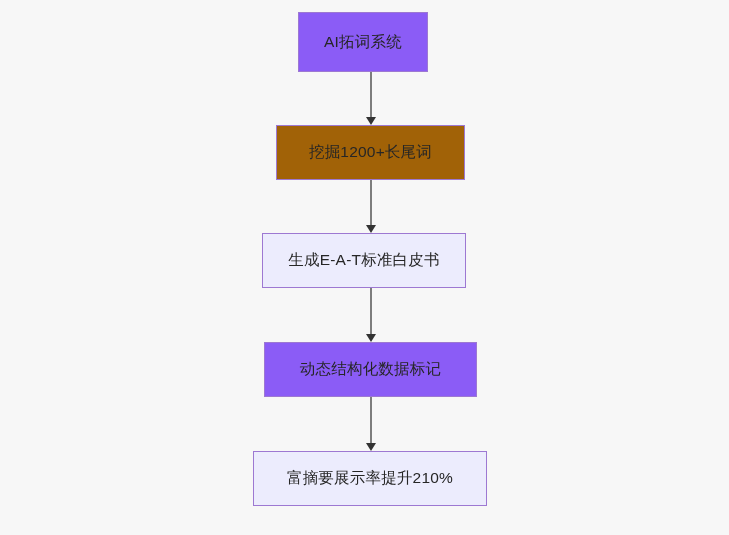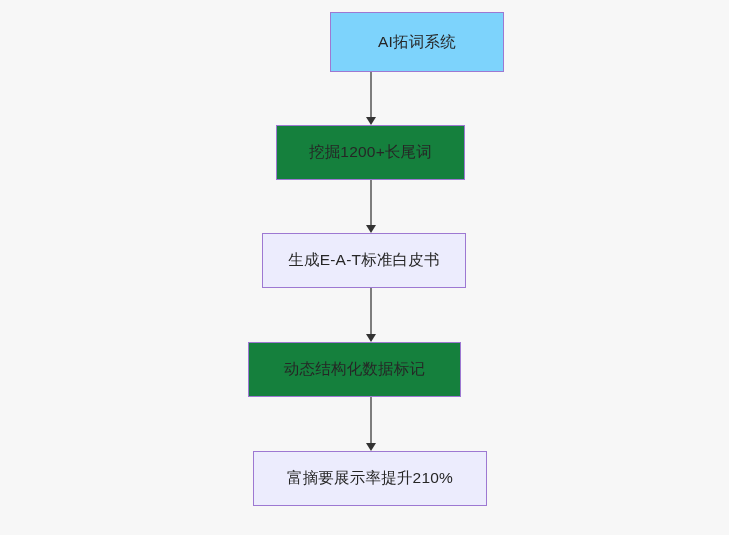--- a/index.html
+++ b/index.html
@@ -73,28 +73,28 @@
       <div class="edge-arrow" style="top: 45px; border-top-color: rgb(51, 51, 51);"></div>
     </div>
     <div class="edge" style="left: 371px; top: 288px; height: 54px;">
       <div class="edge-line" style="height: 47px; background: rgb(125, 125, 125);"></div>
       <div class="edge-arrow" style="top: 46px; border-top-color: rgb(51, 51, 51);"></div>
     </div>
     <div class="edge" style="left: 371px; top: 397px; height: 54px;">
       <div class="edge-line" style="height: 47px; background: rgb(125, 125, 125);"></div>
       <div class="edge-arrow" style="top: 46px; border-top-color: rgb(51, 51, 51);"></div>
     </div>
-    <div class="node" style="left: 298px; top: 12px; width: 174px; height: 60px; background: #7dd3fc; border-color: rgb(157, 120, 210); color: rgb(38, 38, 38); margin-left: 32px;">
+    <div class="node" style="left: 298px; top: 12px; width: 130px; height: 60px; background: #8b5cf6; border-color: rgb(157, 120, 210); color: rgb(38, 38, 38);">
       <span class="node-label">AI拓词系统</span>
     </div>
-    <div class="node" style="left: 276px; top: 125px; width: 189px; height: 55px; background: #15803d; border-color: rgb(157, 120, 210); color: rgb(38, 38, 38);">
+    <div class="node" style="left: 276px; top: 125px; width: 189px; height: 55px; background: #a16207; border-color: rgb(157, 120, 210); color: rgb(38, 38, 38);">
       <span class="node-label">挖掘1200+长尾词</span>
     </div>
     <div class="node" style="left: 262px; top: 233px; width: 204px; height: 55px; background: rgb(236, 236, 253); border-color: rgb(157, 120, 210); color: rgb(38, 38, 38);">
       <span class="node-label">生成E-A-T标准白皮书</span>
     </div>
-    <div class="node" style="left: 248px; top: 342px; width: 213px; height: 55px; background: #15803d; border-color: rgb(157, 120, 210); color: rgb(38, 38, 38);">
+    <div class="node" style="left: 264px; top: 342px; width: 213px; height: 55px; background: #8b5cf6; border-color: rgb(157, 120, 210); color: rgb(38, 38, 38);">
       <span class="node-label">动态结构化数据标记</span>
     </div>
     <div class="node" style="left: 253px; top: 451px; width: 234px; height: 55px; background: rgb(236, 236, 253); border-color: rgb(157, 120, 210); color: rgb(38, 38, 38);">
       <span class="node-label">富摘要展示率提升210%</span>
     </div>
   </div>
 
 </body></html>

